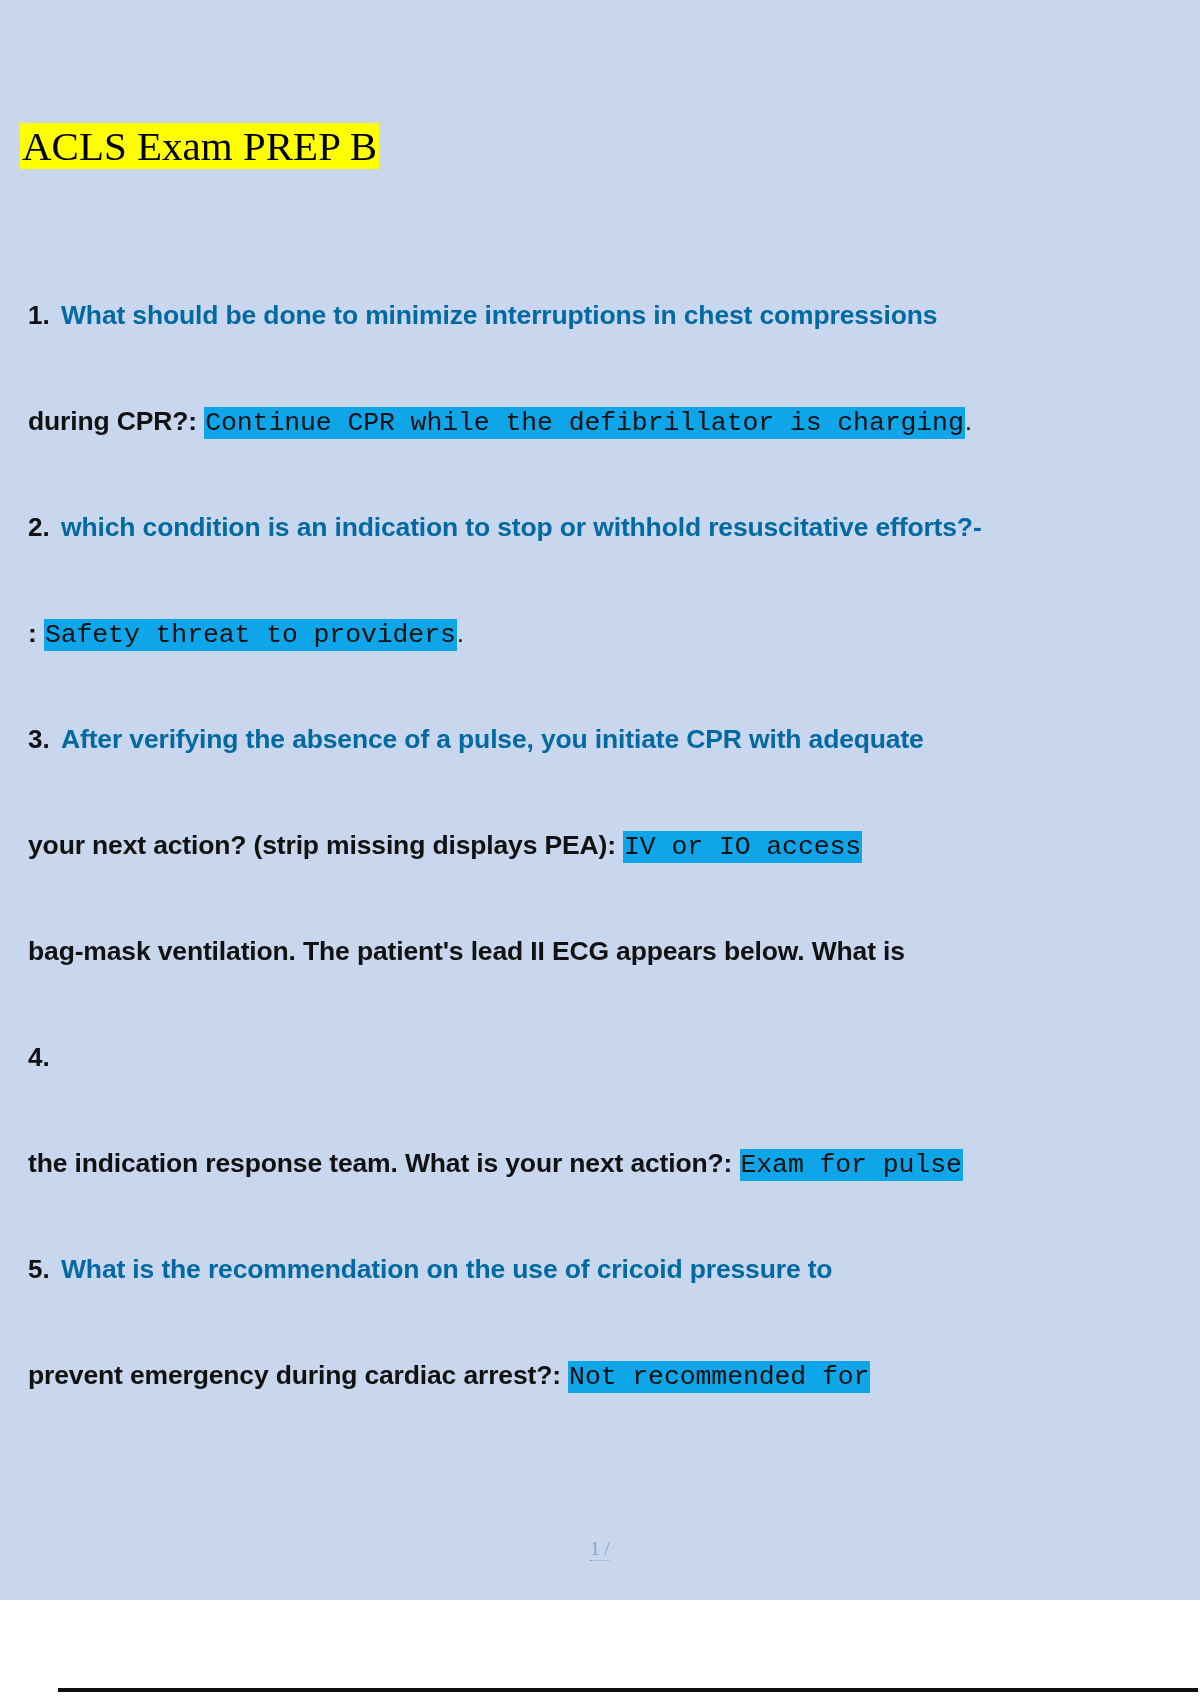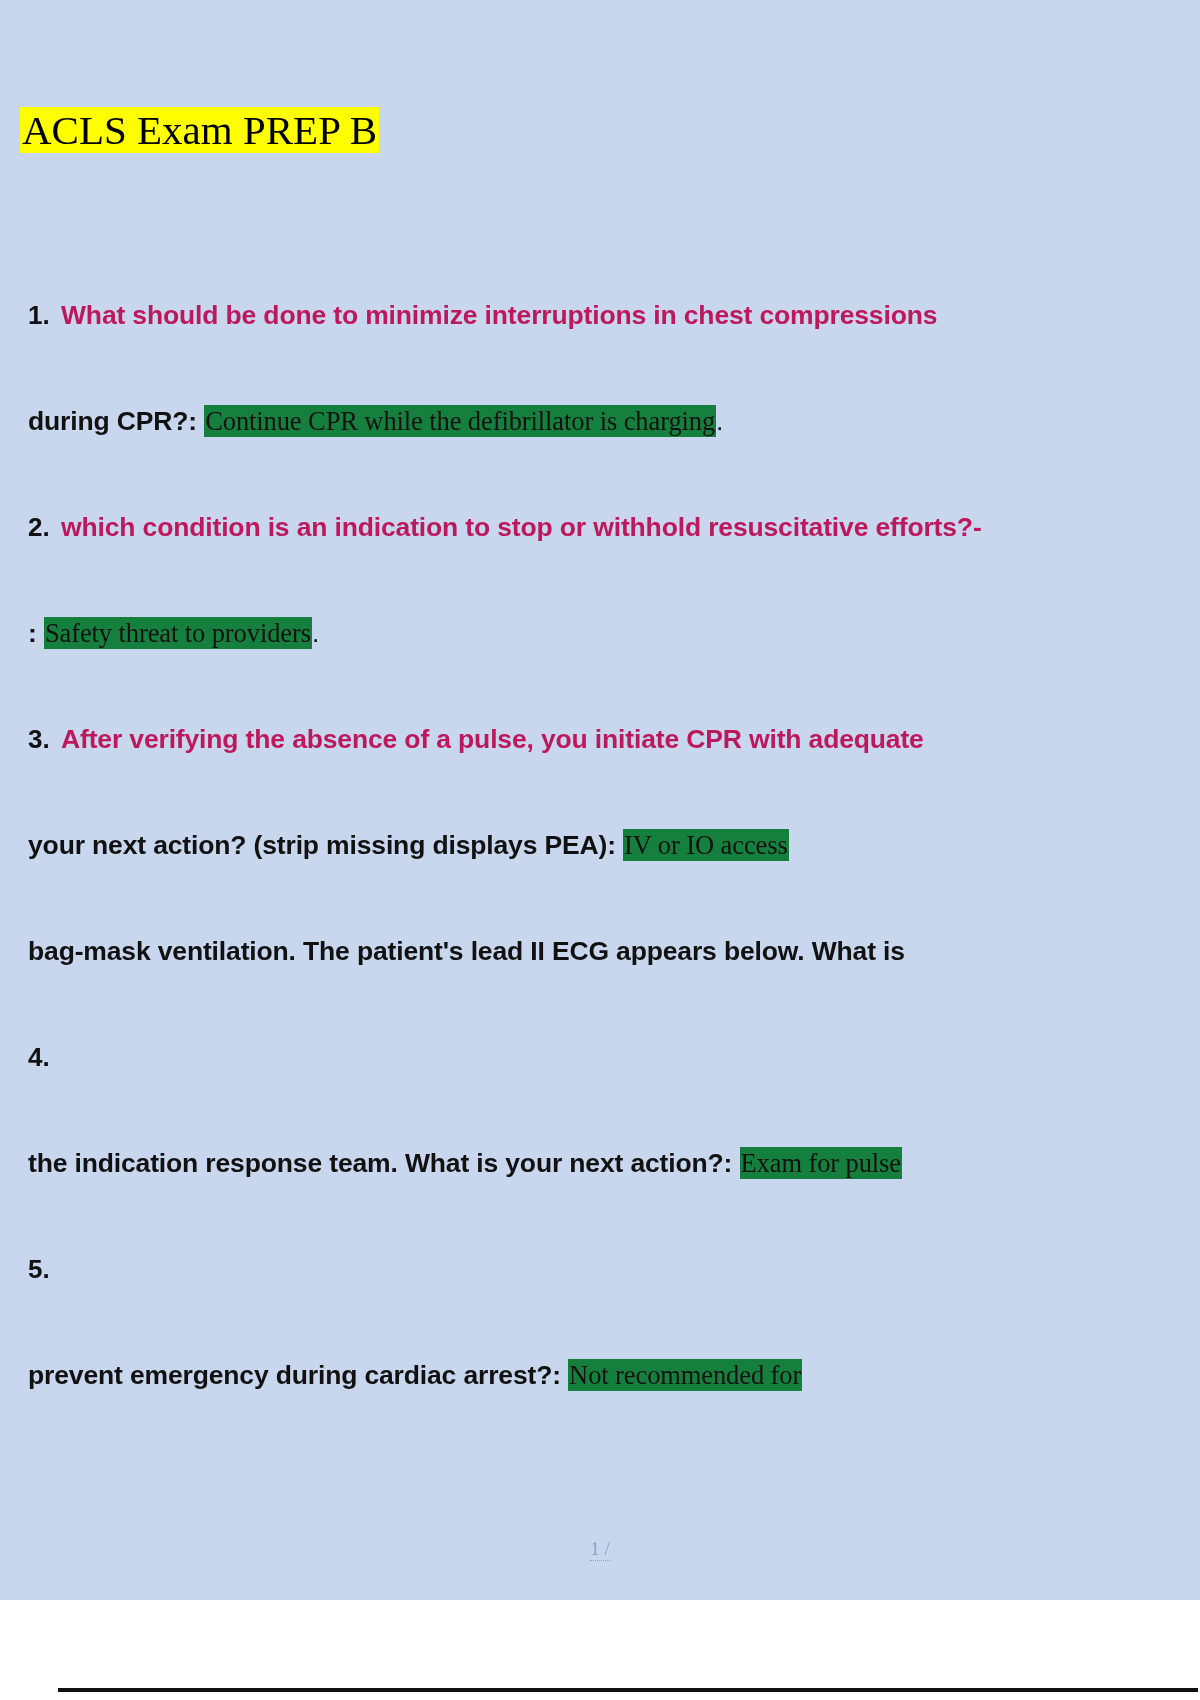--- a/index.html
+++ b/index.html
@@ -22,21 +22,21 @@
     width: 1200px;
     height: 1600px;
     background: #c8d6ee;
     box-sizing: border-box;
   }
 
   
   .doc-title {
     position: absolute;
     left: 20px;
-    top: 104px;
+    top: 120px;
     font-family: "Liberation Serif", serif;
     font-size: 41px;
     line-height: 53px;
     color: #000000;
     white-space: nowrap;
   }
   .doc-title .hl {
     background: #ffff00;
     padding: 0 2px;
   }
@@ -69,39 +69,39 @@
     color: #111111;
     letter-spacing: 0px;
   }
   .q-text {
     position: absolute;
     left: 61px;
     top: 0;
     font-family: "Liberation Sans", sans-serif;
     font-weight: bold;
     font-size: 26.5px;
-    color: #be185d;
+    color: #0369a1;
     letter-spacing: -0.15px;
   }
   .q-cont {
     position: absolute;
     left: 28px;
     top: 0;
     font-family: "Liberation Sans", sans-serif;
     font-weight: bold;
     font-size: 26.5px;
     color: #111111;
     letter-spacing: -0.15px;
   }
   .ans {
-    font-family: Liberation Serif, serif;
+    font-family: Liberation Mono, monospace;
     font-weight: normal;
     font-size: 26.5px;
     color: #111111;
-    background: #15803d;
+    background: #0ea5e9;
     letter-spacing: -0.1px;
     padding: 1px 1px;
   }
   .tail {
     font-family: "Liberation Sans", sans-serif;
     font-weight: normal;
     font-size: 26.5px;
     color: #111111;
   }
 
@@ -186,20 +186,21 @@
         <span class="q-num">4.</span>
       </div>
       <div class="q-line">
         <span class="q-cont"><span>the indication response team. What is your next action?:</span> <span class="ans">Exam for pulse</span><span class="tail"></span></span>
       </div>
     </div>
 
     <div class="q-block">
       <div class="q-line">
         <span class="q-num">5.</span>
+        <span class="q-text">What is the recommendation on the use of cricoid pressure to</span>
       </div>
       <div class="q-line">
         <span class="q-cont"><span>prevent emergency during cardiac arrest?:</span> <span class="ans">Not recommended for</span><span class="tail"></span></span>
       </div>
     </div>
 
   </div>
 
   <div class="page-footer"><span class="pf-num">1 /</span></div>
 

